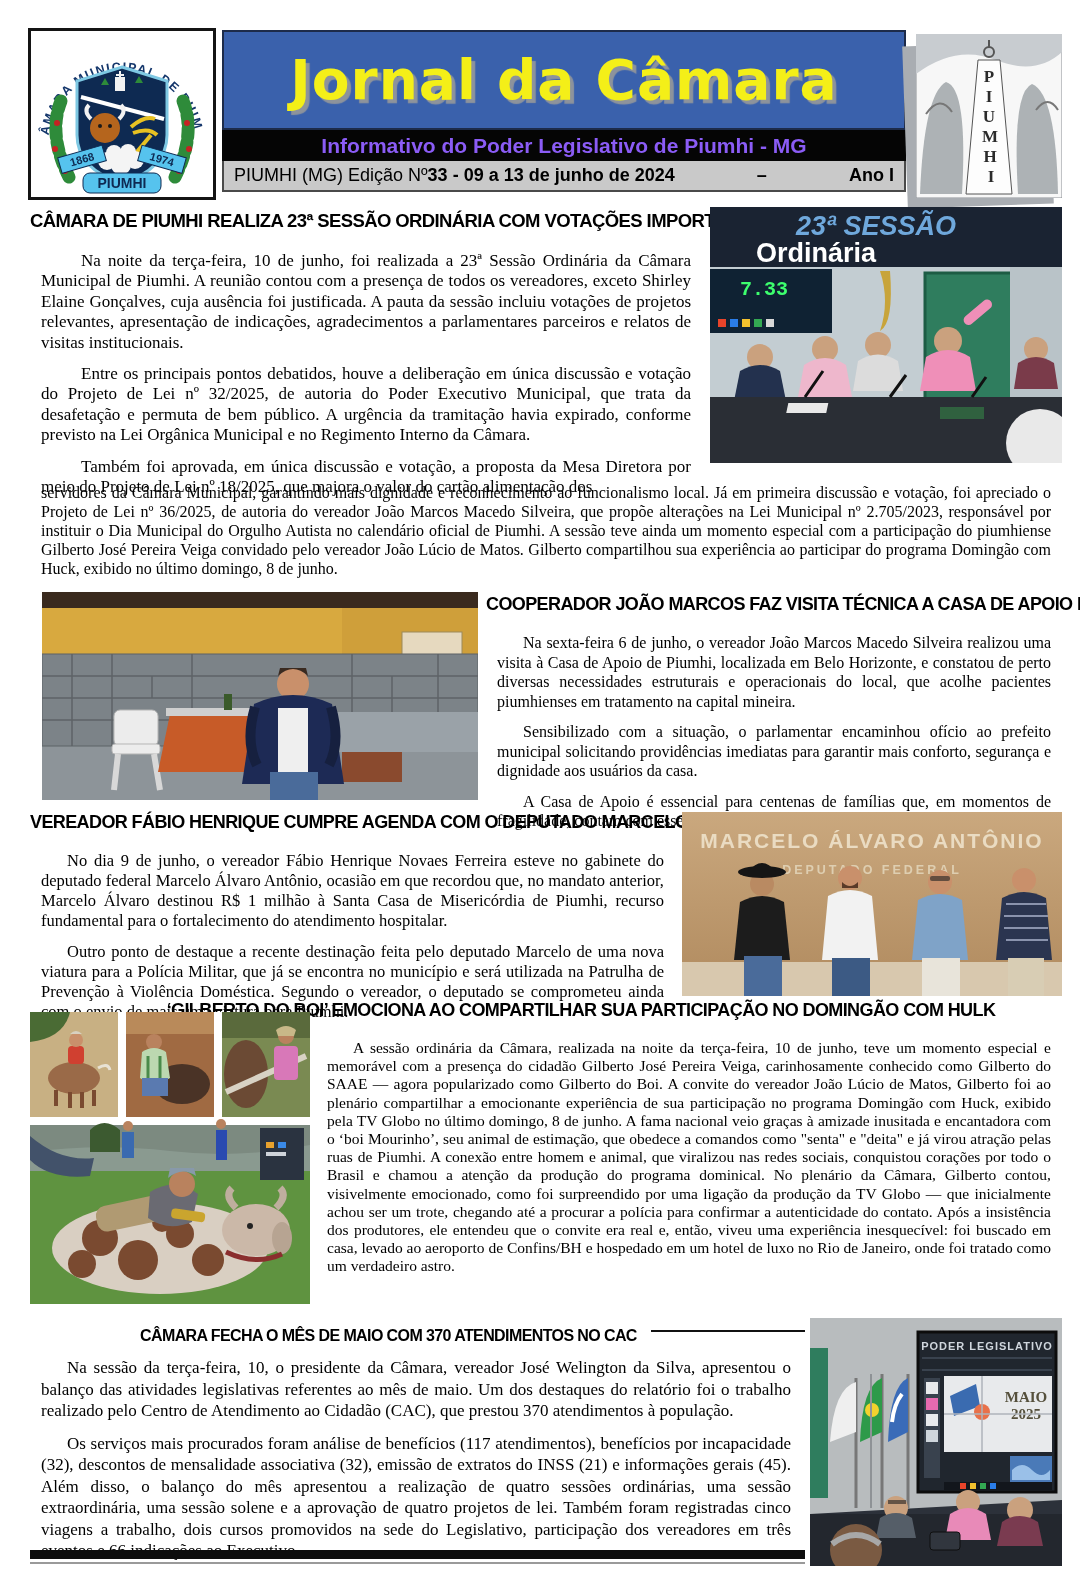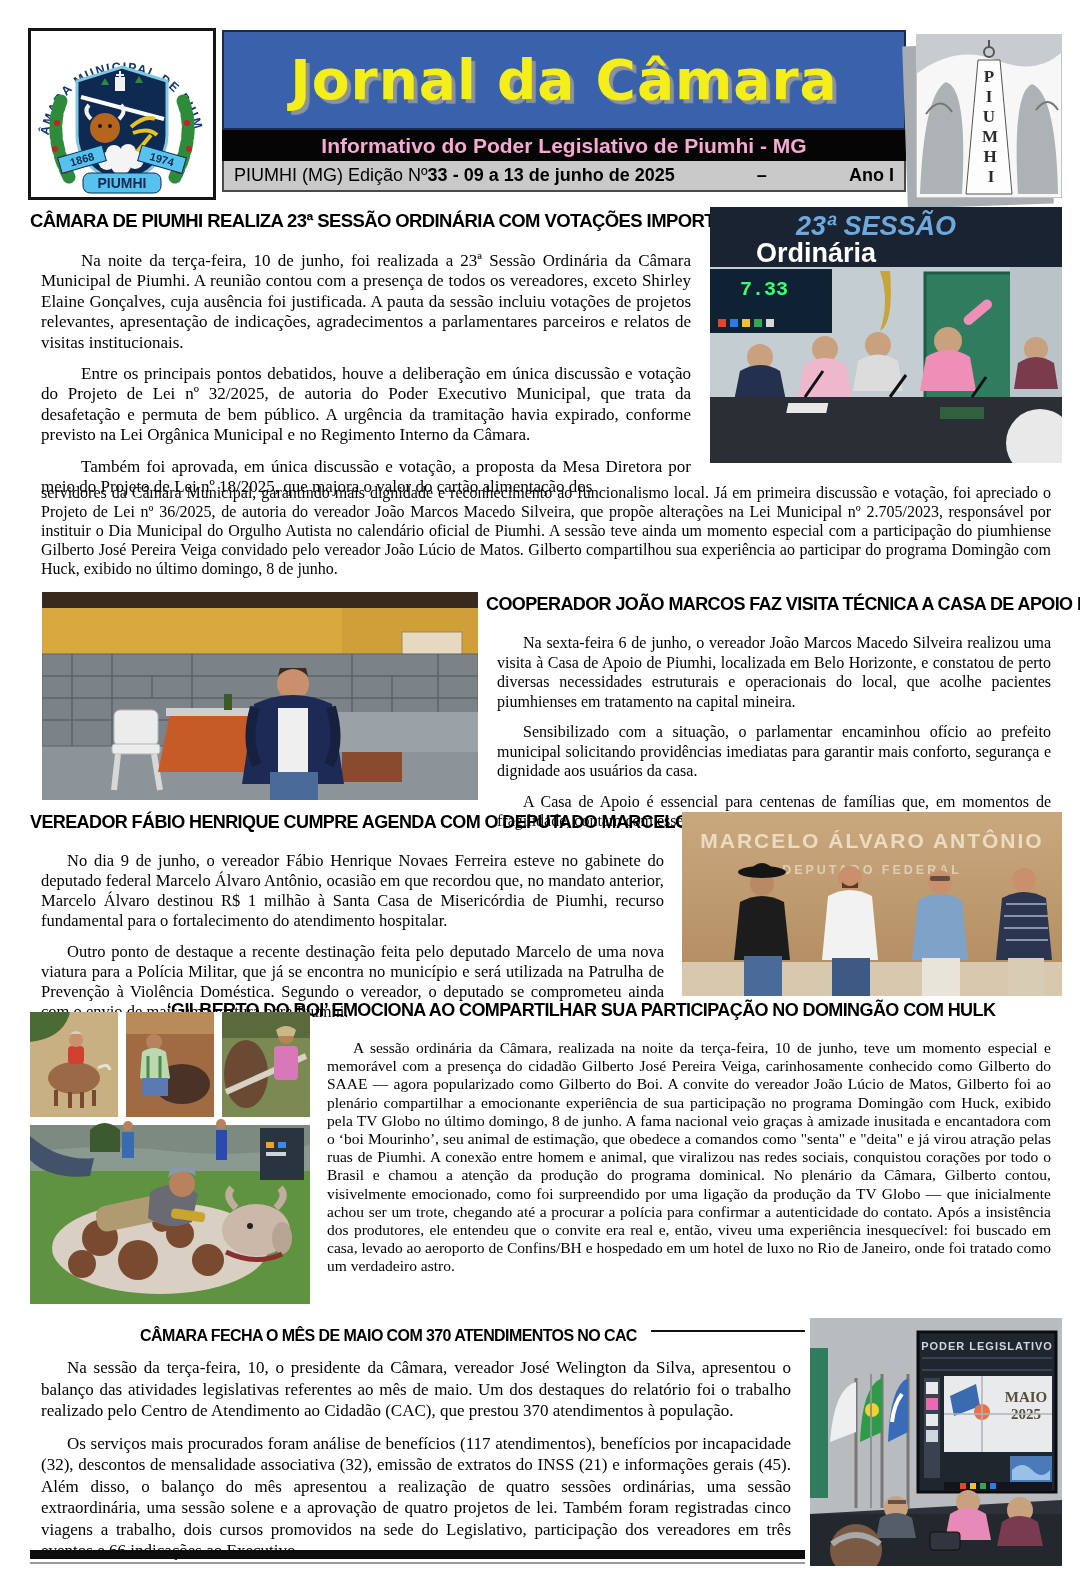--- a/index.html
+++ b/index.html
@@ -8,21 +8,21 @@
 
   
   .logo-box{position:absolute;left:28px;top:28px;width:188px;height:172px;background:#fff;
             border:3px solid #141414;box-sizing:border-box;}
   .masthead{position:absolute;left:222px;top:30px;width:684px;}
   .mast-blue{height:100px;background:#3a61ac;border:2px solid #1d2b4a;box-sizing:border-box;
              display:flex;align-items:center;justify-content:center;}
   .mast-title{font-family:"DejaVu Sans",sans-serif;font-weight:bold;font-size:55px;color:#f4ef18;
               text-shadow:4px 4px 1px #8d939c;letter-spacing:1px;white-space:nowrap;}
   .mast-black{height:31px;background:#050505;display:flex;align-items:center;justify-content:center;}
-  .mast-black span{font-family:"Liberation Sans",sans-serif;font-weight:bold;font-size:21px;color:#f9a8d4;text-align:center;}
+  .mast-black span{font-family:"Liberation Sans",sans-serif;font-weight:bold;font-size:21px;color:#8b5cf6;text-align:center;}
   .mast-gray{height:31px;background:#c9c9c9;border:2px solid #4a4a4a;border-top:none;box-sizing:border-box;
              display:flex;align-items:center;padding:12px 10px;font-family:"Liberation Sans",sans-serif;font-size:18px;}
   .mast-gray .bold{font-weight:bold;}
   .mast-gray .sp{flex:1;}
   .monument{position:absolute;left:916px;top:34px;width:146px;height:164px;}
   .monument::before{content:"";position:absolute;left:-11px;top:10px;width:146px;height:162px;
                     background:#a9adb2;transform:rotate(-2deg);}
   .monument svg{position:relative;}
 
   
@@ -115,21 +115,21 @@
 
   <div class="masthead">
     <div class="mast-blue">
       <span class="mast-title">Jornal da Câmara</span>
     </div>
     <div class="mast-black">
       <span>Informativo do Poder Legislativo de Piumhi - MG</span>
     </div>
     <div class="mast-gray">
       <span>PIUMHI (MG) Edição Nº </span>
-      <span class="bold">33 -   09 a 13 de junho de 2025</span>
+      <span class="bold">33 -   09 a 13 de junho de 2024</span>
       <span class="sp"></span>
       <span class="bold">–</span>
       <span class="sp"></span>
       <span class="bold">Ano I</span>
     </div>
   </div>
 
   <div class="monument">
     <svg width="146" height="164" viewBox="0 0 146 164">
       <rect width="146" height="164" fill="#f7f7f7" stroke="#8b8f94"></rect>

